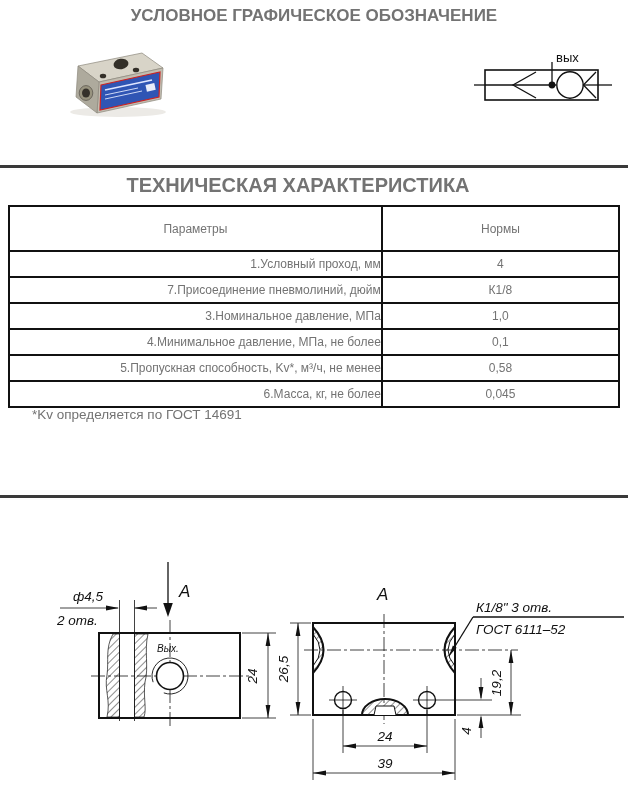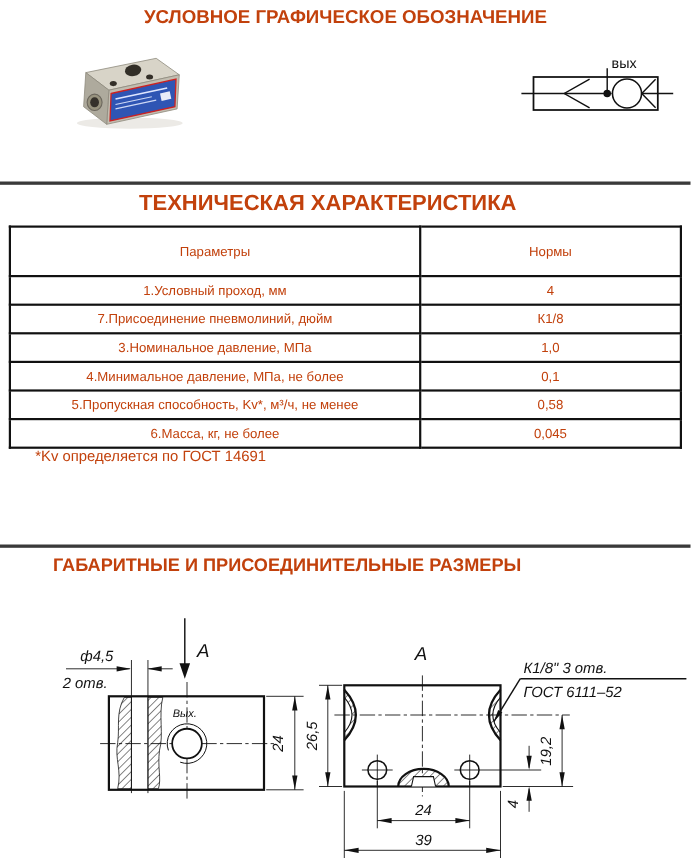--- a/index.html
+++ b/index.html
@@ -1,35 +1,35 @@
 <!DOCTYPE html>
 <html><head>
 <meta charset="utf-8">
 <style>
   html,body{margin:0;padding:0;background:#fff;}
   .page{position:relative;width:628px;height:788px;background:#fff;overflow:hidden;
-        font-family:"Liberation Sans",sans-serif;color:#c2410c;}
+        font-family:"Liberation Sans",sans-serif;color:#737373;}
   .title{position:absolute;font-weight:bold;text-align:center;white-space:nowrap;}
   .t1{top:6px;left:0;width:628px;font-size:17px;}
   .t2{top:174px;left:0;width:596px;font-size:20px;}
   .t3{top:505px;left:0;width:522px;font-size:16.5px;}
   .rule{position:absolute;left:0;width:628px;height:2.5px;background:#3a3a3a;}
   .r1{top:165px;} .r2{top:495px;}
   .symtable{position:absolute;top:33px;left:8px;width:612px;height:90px;
             display:flex;border:2px solid #111;box-sizing:border-box;}
   .symtable .cell{box-sizing:border-box;display:flex;align-items:center;justify-content:center;}
   .c1{width:202px;border-right:2px solid #111;}
   .c2{width:135px;border-right:2px solid #111;font-size:14px;}
   .c3{flex:1;}
   table.tech{position:absolute;top:205px;left:8px;width:612px;border-collapse:collapse;
              font-size:12px;}
   table.tech td,table.tech th{border:2px solid #111;font-weight:normal;}
   table.tech th{height:41px;text-align:center;}
   table.tech td{height:22px;padding:1px 0;}
-  td.param{padding-left:17px;text-align:center;}
+  td.param{padding-left:17px;text-align:right;}
   td.norm{text-align:center;}
   .colp{width:374px;} .coln{width:238px;}
   .footnote{position:absolute;top:407px;left:32px;font-size:13.5px;}
   svg.overlay{position:absolute;top:0;left:0;pointer-events:none;}
   .dimtxt{font-family:"Liberation Sans",sans-serif;font-style:italic;font-size:13.5px;fill:#111;}
   .lbl-a{font-family:"Liberation Sans",sans-serif;font-style:italic;font-size:17px;fill:#111;}
   .smalltxt{font-family:"Liberation Sans",sans-serif;font-style:italic;font-size:10px;fill:#111;}
   .symtxt{font-family:"Liberation Sans",sans-serif;font-size:13px;fill:#111;}
   .thin{stroke:#111;stroke-width:0.8;fill:none;}
   .med{stroke:#111;stroke-width:1.3;fill:none;}
@@ -80,21 +80,20 @@
     <tr>
       <td class="param">6.Масса, кг, не более</td>
       <td class="norm">0,045</td>
     </tr>
   </tbody>
     </table>
 
   <div class="footnote">*Kv определяется по ГОСТ 14691</div>
 
   <div class="rule r2"></div>
-  <div class="title t3">ГАБАРИТНЫЕ И ПРИСОЕДИНИТЕЛЬНЫЕ РАЗМЕРЫ</div>
 
   <svg class="overlay" width="628" height="788" viewBox="0 0 628 788">
     <defs>
       <pattern id="hatch" patternUnits="userSpaceOnUse" width="5" height="5" patternTransform="rotate(45)">
         <line x1="0" y1="0" x2="0" y2="5" stroke="#222" stroke-width="1"></line>
       </pattern>
     </defs>
 
     <g>
       <ellipse cx="118" cy="112" rx="48" ry="5" fill="#eceae6"></ellipse>

